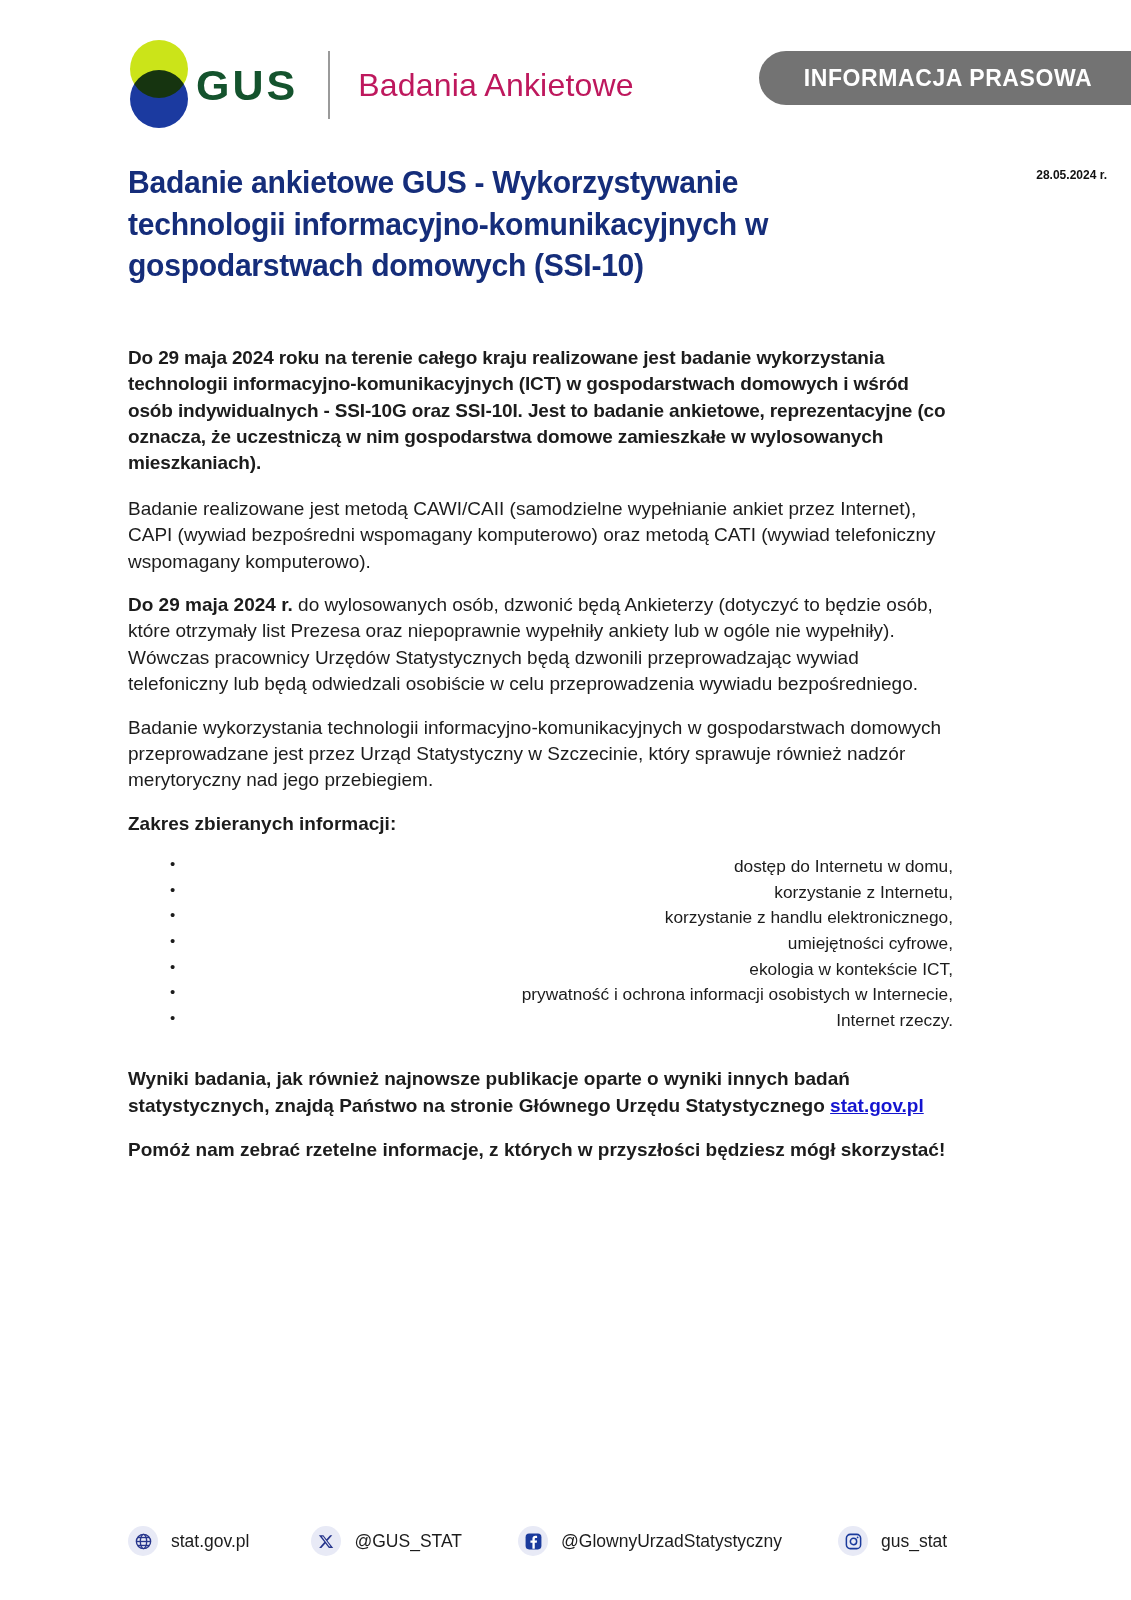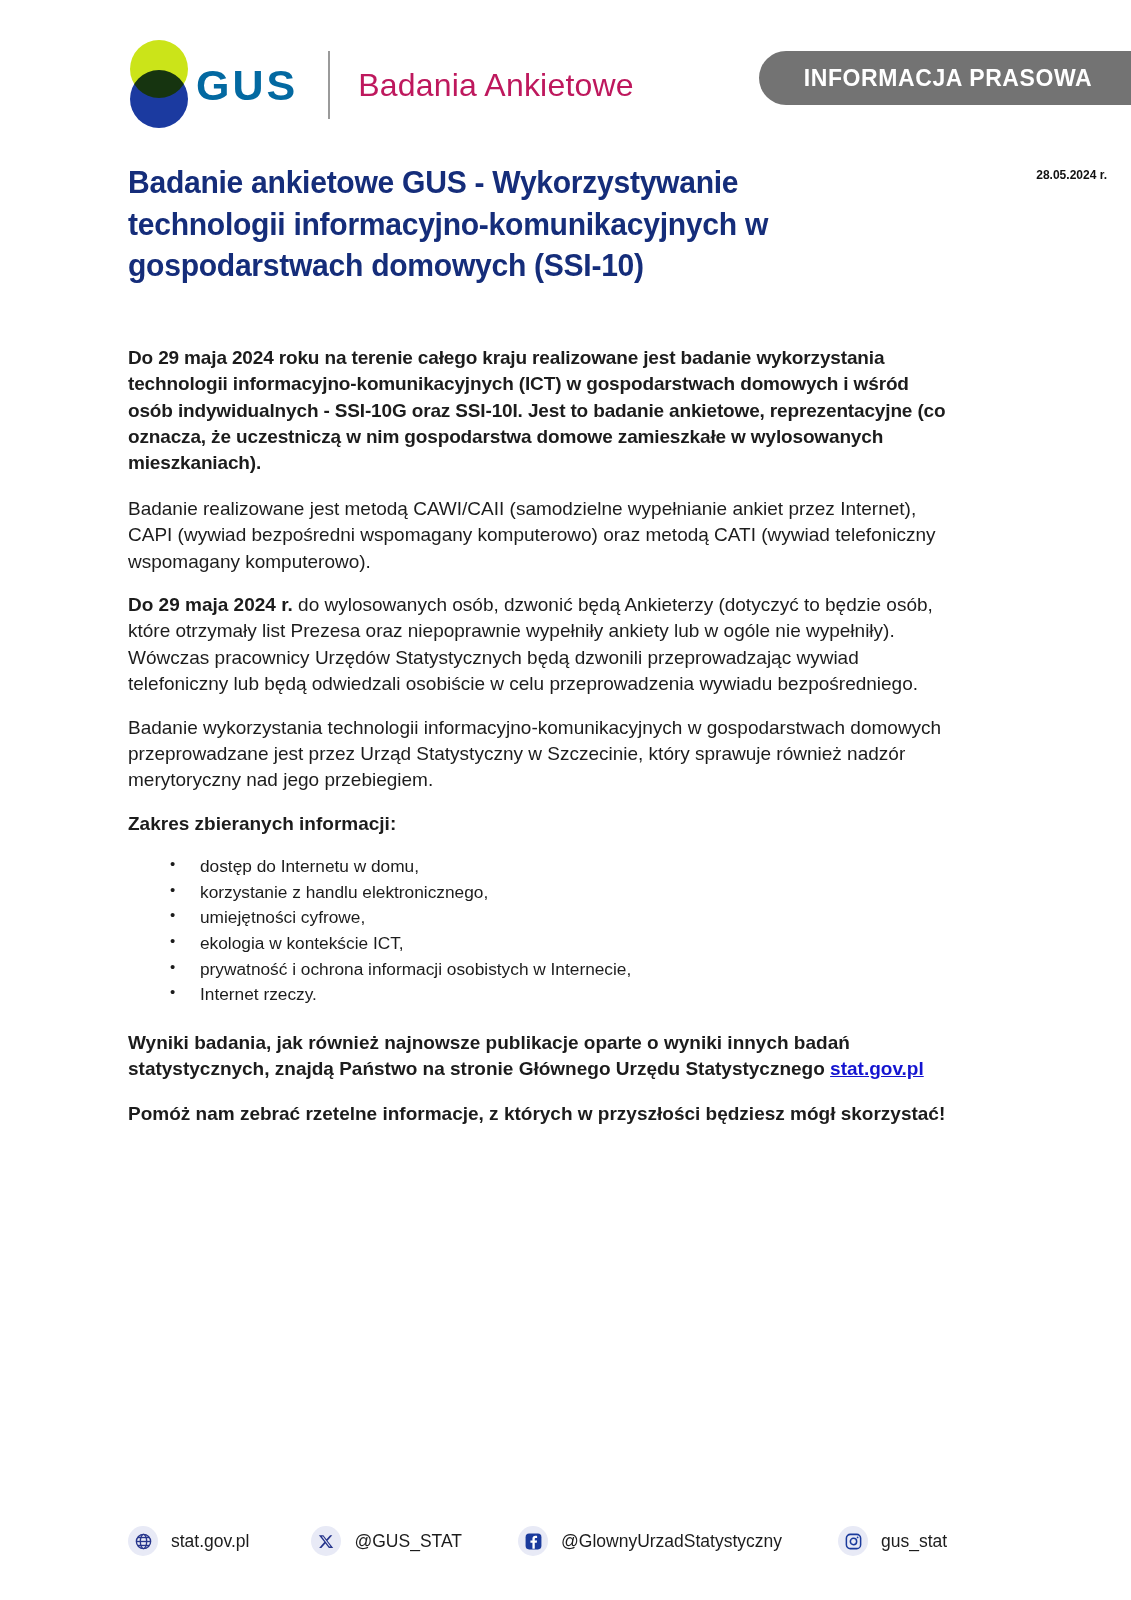--- a/index.html
+++ b/index.html
@@ -48,21 +48,21 @@
   .logo-mark .circ-blue {
     top: 30px;
     left: 2px;
     background: #1b3aa0;
     mix-blend-mode: multiply;
   }
   .logo-word {
     font-size: 43px;
     font-weight: 700;
     letter-spacing: 3px;
-    color: #0369a1;
+    color: #14532d;
     margin-left: 6px;
     line-height: 1;
     font-family: "Liberation Sans", sans-serif;
   }
   .logo-divider {
     width: 2px;
     height: 68px;
     background: #9a9a9a;
     margin: 0 28px 0 30px;
   }
@@ -140,23 +140,24 @@
     margin-bottom: 19px !important;
   }
   .bold-inline { font-weight: 700; }
   .section-label {
     font-weight: 700;
     font-size: 17.3px;
     margin: 0 0 9px 0;
   }
 
   ul.topic-list {
-    margin: 0 0 22px 0;
+    margin: 0 0 33px 0;
     padding: 0;
     list-style: none;
+    text-align: right;
   }
   ul.topic-list li {
     position: relative;
     padding-left: 72px;
     font-size: 17.3px;
     line-height: 1.48;
     color: #1c1c1c;
   }
   ul.topic-list li::before {
     content: "\2022";
@@ -246,20 +247,21 @@
   <p>Badanie realizowane jest metodą CAWI/CAII (samodzielne wypełnianie ankiet przez Internet), CAPI (wywiad bezpośredni wspomagany komputerowo) oraz metodą CATI (wywiad telefoniczny wspomagany komputerowo).</p>
 
   <p><span class="bold-inline">Do 29 maja 2024 r.</span><span> do wylosowanych osób, dzwonić będą Ankieterzy (dotyczyć to będzie osób, które otrzymały list Prezesa oraz niepoprawnie wypełniły ankiety lub w ogóle nie wypełniły). Wówczas pracownicy Urzędów Statystycznych będą dzwonili przeprowadzając wywiad telefoniczny lub będą odwiedzali osobiście w celu przeprowadzenia wywiadu bezpośredniego.</span></p>
 
   <p>Badanie wykorzystania technologii informacyjno-komunikacyjnych w gospodarstwach domowych przeprowadzane jest przez Urząd Statystyczny w Szczecinie, który sprawuje również nadzór merytoryczny nad jego przebiegiem.</p>
 
   <p class="section-label">Zakres zbieranych informacji:</p>
 
   <ul class="topic-list">
     <li>dostęp do Internetu w domu,</li>
+    <li>korzystanie z Internetu,</li>
     <li>korzystanie z handlu elektronicznego,</li>
     <li>umiejętności cyfrowe,</li>
     <li>ekologia w kontekście ICT,</li>
     <li>prywatność i ochrona informacji osobistych w Internecie,</li>
     <li>Internet rzeczy.</li>
   </ul>
 
   <p class="closing"><span>Wyniki badania, jak również najnowsze publikacje oparte o wyniki innych badań statystycznych, znajdą Państwo na stronie Głównego Urzędu Statystycznego </span><a class="site-link" href="#">stat.gov.pl</a></p>
 
   <p class="closing">Pomóż nam zebrać rzetelne informacje, z których w przyszłości będziesz mógł skorzystać!</p>

